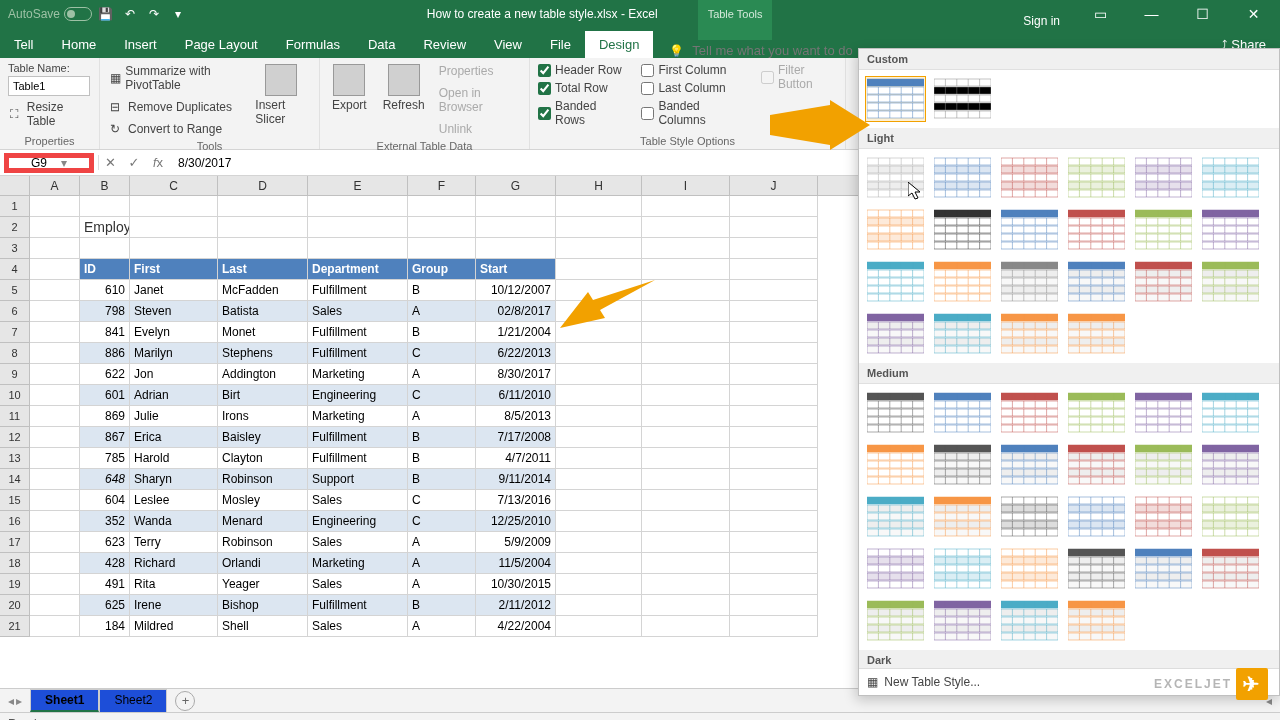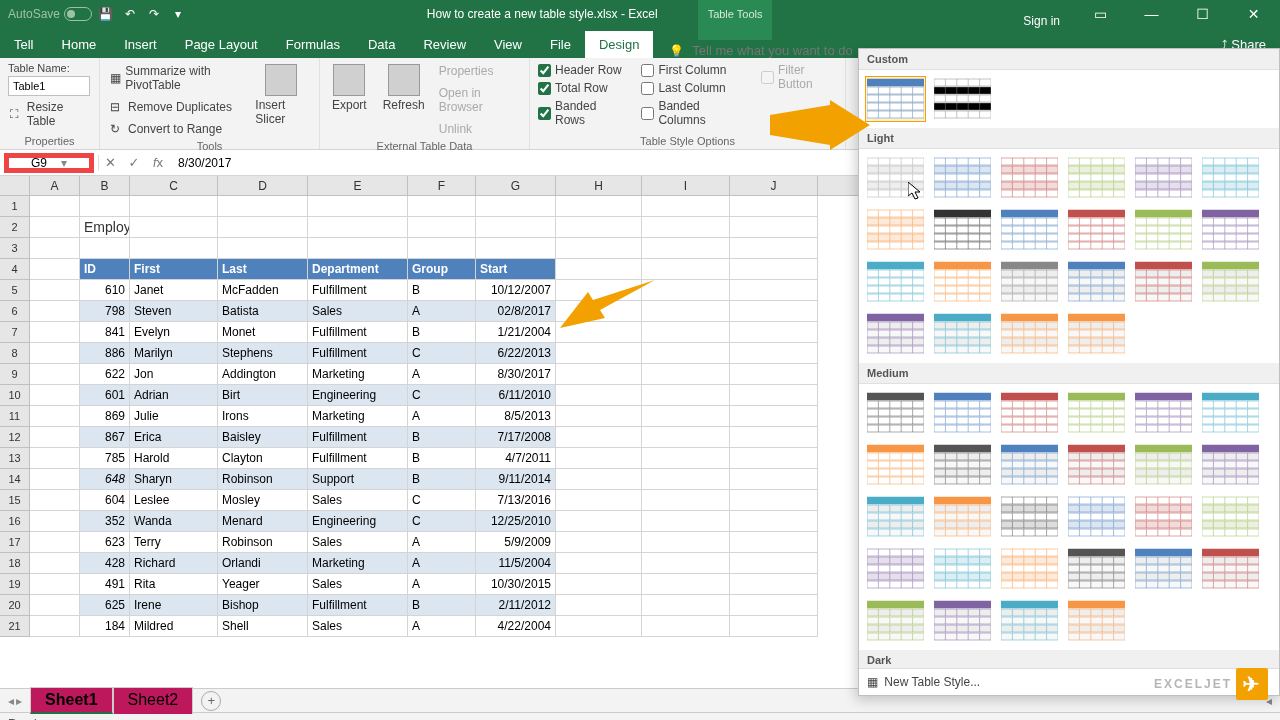--- a/index.html
+++ b/index.html
@@ -76,21 +76,21 @@
 
 
 .thdr { background: #4f81bd; color: #fff; font-weight: 600; }
 .trow-even { background: #dce6f1; }
 .trow-odd { background: #fff; }
 .title-cell { font-size: 14px; color: #333; }
 
 
 .sheet-tabs { height: 24px; border-top: 1px solid #ccc; display: flex; align-items: center; background: #f3f3f3; }
 .nav-arrows { display: flex; gap: 2px; padding: 0 8px; color: #888; }
-.stab { padding: 3px 14px; border: 1px solid #ccc; border-bottom: none; background: #be185d; font-size: 16px; cursor: pointer; margin-top: -1px; }
+.stab { padding: 3px 14px; border: 1px solid #ccc; border-bottom: none; background: #1d4ed8; font-size: 12px; cursor: pointer; margin-top: -1px; }
 .stab.active { border-bottom: 2px solid #217346; font-weight: 600; }
 .add-sheet { width: 20px; height: 20px; border: 1px solid #aaa; border-radius: 50%; display: inline-flex; align-items: center; justify-content: center; margin-left: 8px; font-size: 13px; color: #666; cursor: pointer; }
 .hscroll { flex: 1; display: flex; justify-content: flex-end; padding-right: 8px; }
 
 
 .status-bar { height: 22px; background: #f3f3f3; border-top: 1px solid #ccc; display: flex; align-items: center; padding: 0 8px; font-size: 11px; color: #555; }
 
 
 .watermark { position: absolute; bottom: 20px; right: 12px; font-size: 28px; font-weight: 800; color: rgba(120,120,120,.55); letter-spacing: 2px; font-family: Arial, sans-serif; z-index: 300; display: flex; align-items: center; }
 .watermark .jet-sq { width: 32px; height: 32px; background: #f2a100; margin-left: 4px; display: inline-flex; align-items: center; justify-content: center; color: #fff; font-size: 20px; border-radius: 2px; }

